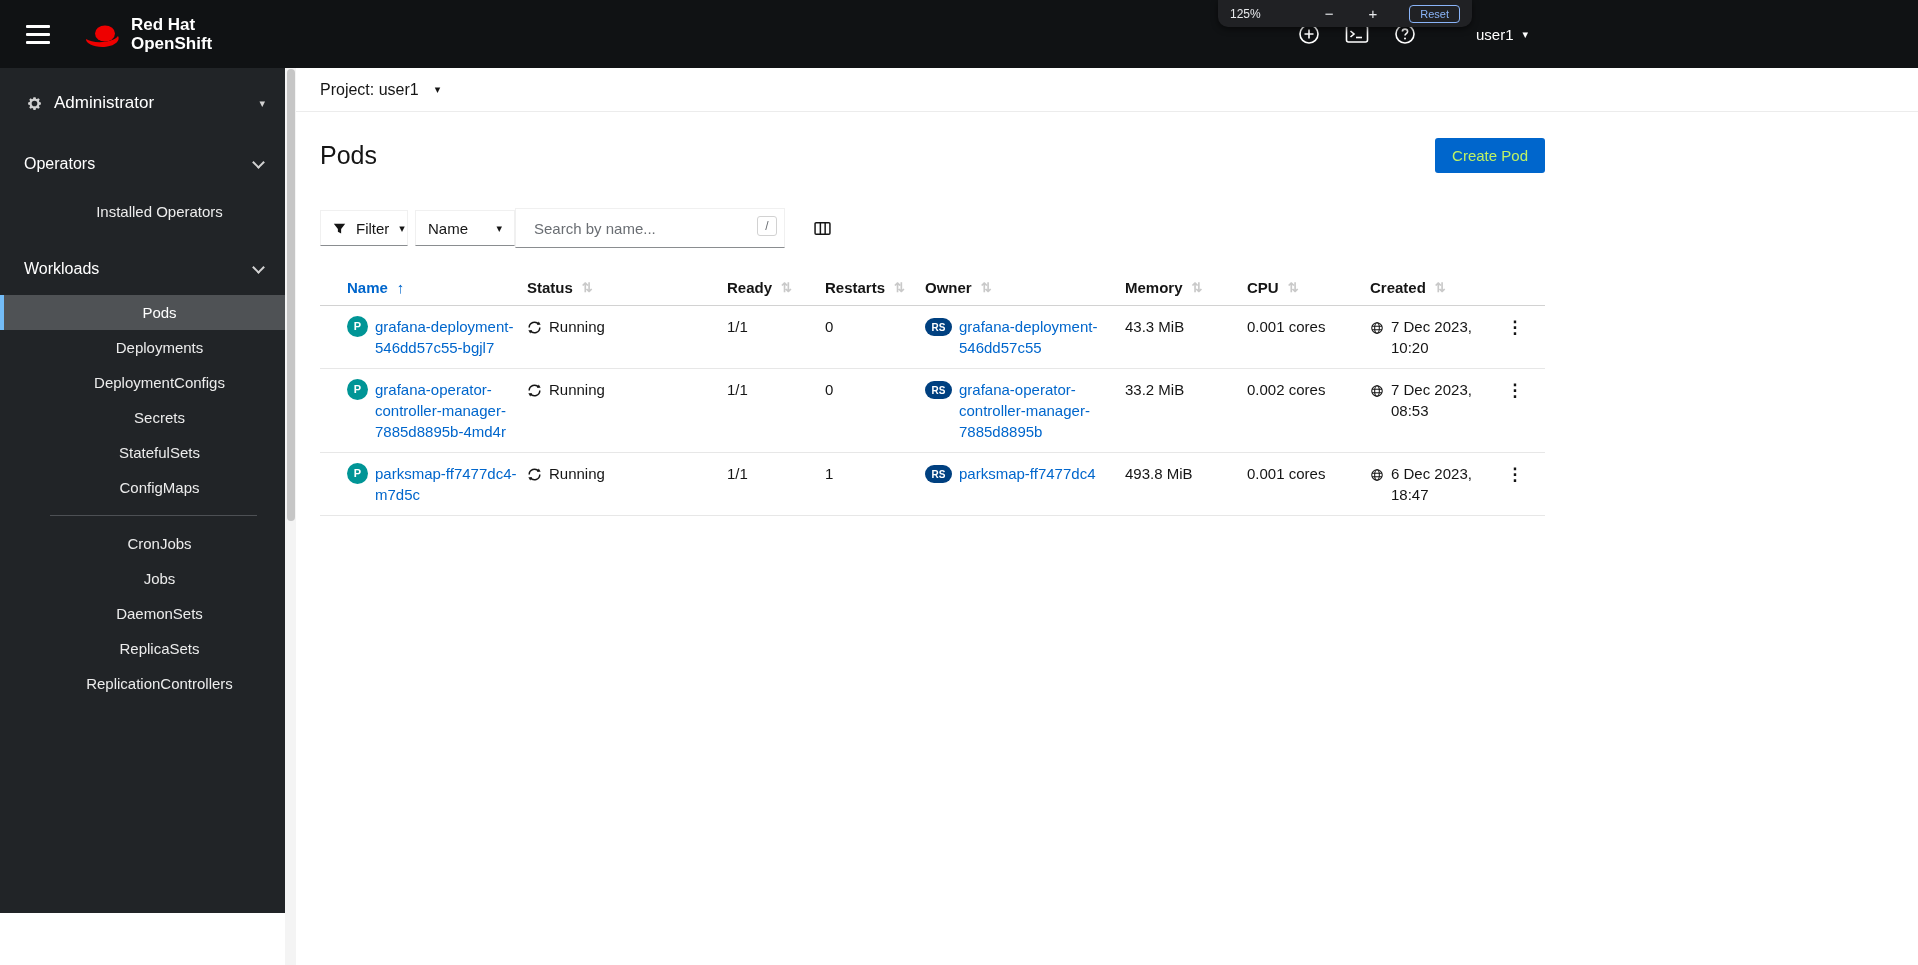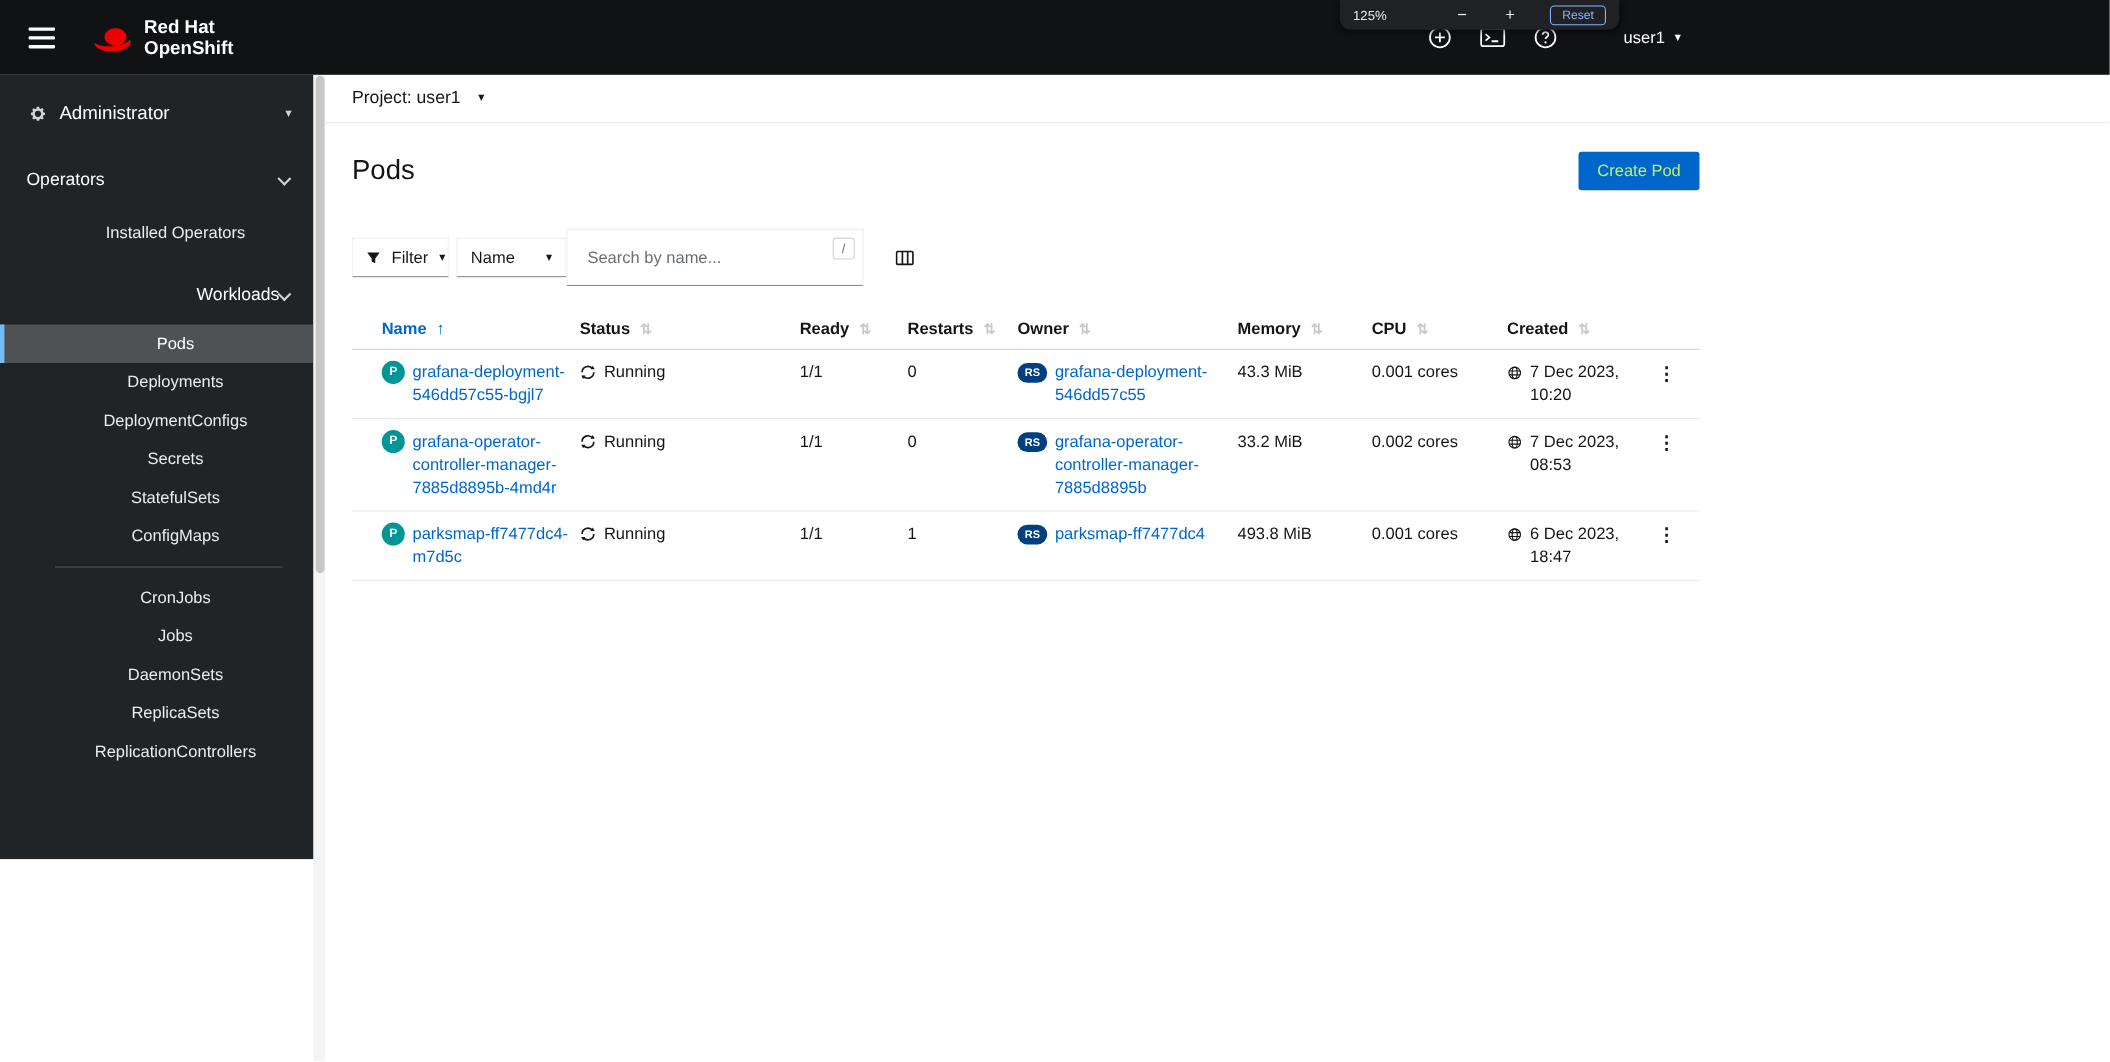--- a/index.html
+++ b/index.html
@@ -20,32 +20,32 @@
   .user-menu { position:absolute; left:1476px; top:0; height:68px; display:flex; align-items:center; gap:9px; color:#fff; font-size:15px; cursor:pointer; }
   .caret { font-size:11px; line-height:1; }
 
   
   .zoom-popup { position:absolute; left:1218px; top:0; height:27px; background:#202124; border-radius:0 0 10px 10px; display:flex; align-items:center; padding:0 12px; gap:29px; z-index:30; box-shadow:0 2px 6px rgba(0,0,0,.55); }
   .zoom-level { color:#e8eaed; font-size:12px; margin-right:32px; }
   .zoom-btn { background:none; border:none; color:#e8eaed; font-size:15px; cursor:pointer; line-height:1; padding:0 3px; }
   .zoom-reset { background:none; border:1px solid #8ab4f8; color:#8ab4f8; border-radius:4px; font-size:11px; padding:2px 10px; cursor:pointer; }
 
   
-  .sidebar { position:absolute; top:68px; left:0; width:285px; height:713px; background:#212427; overflow:hidden; }
+  .sidebar { position:absolute; top:68px; left:0; width:285px; height:845px; background:#212427; overflow:hidden; }
   .perspective { height:70px; display:flex; align-items:center; gap:11px; padding:0 20px 0 26px; color:#fff; font-size:17px; cursor:pointer; }
   .persp-caret { margin-left:auto; color:#d2d2d2; }
   .nav-item { display:flex; align-items:center; justify-content:space-between; padding:17px 22px 17px 24px; color:#fff; font-size:16px; cursor:pointer; }
   .chev { width:9px; height:9px; border-right:2px solid #d2d2d2; border-bottom:2px solid #d2d2d2; display:inline-block; }
   .chev-right { transform:rotate(-45deg); }
   .chev-down { transform:rotate(45deg); margin-top:-4px; }
   .subnav { list-style:none;text-align:center; }
   .subnav li { padding:13px 16px 13px 50px; color:#ececec; font-size:15px; cursor:pointer; }
   .subnav2 li { padding:9px 16px 9px 50px; }
   .subnav li.active { background:#4f5255; border-left:4px solid #73bcf7; padding-left:46px; color:#fff; }
-  .mt-section { margin-top:10px;justify-content:flex-end; }
+  .mt-section { margin-top:10px; }
   .nav-divider { border:none; border-top:1px solid #6a6e73; margin:10px 28px 10px 50px; opacity:.6; }
 
   .sidebar-scroll { position:absolute; top:68px; left:285px; width:11px; height:897px; background:#f4f4f4; }
   .sidebar-scroll .thumb { position:absolute; top:1px; left:1.5px; width:8px; height:452px; background:#c6c6c6; border-radius:4px; cursor:pointer; }
 
   
   .main { position:absolute; top:68px; left:296px; width:1622px; height:897px; background:#fff; }
   .project-bar { height:44px; display:flex; align-items:center; gap:6px; padding-left:24px; font-size:16px; border-bottom:1px solid #ececec; }
   .project-sel { display:flex; align-items:center; gap:16px; cursor:pointer; }
   .content { padding-left:24px; }
@@ -53,21 +53,21 @@
   .page-title { font-size:25px; font-weight:400; }
   .create-btn { background:#0066cc; color:#bef264; border:none; border-radius:3px; font-size:15px; padding:9px 17px; cursor:pointer; }
 
   
   .toolbar { width:1225px; margin-top:35px; display:flex; align-items:center; }
   .dd { height:36px; background:#fff; border:1px solid #f0f0f0; border-bottom:1px solid #8a8d90; display:flex; align-items:center; gap:10px; padding:0 12px; font-size:15px; cursor:pointer; }
   .dd .caret { color:#151515; }
   .dd-filter { width:88px; margin-right:7px; }
   .dd-name { width:100px; }
   .search-wrap { position:relative; }
-  .search-input { width:270px; height:52px; border:1px solid #f0f0f0; border-bottom:1px solid #8a8d90; padding:0 34px 0 18px; font-size:15px; color:#151515; }
+  .search-input { width:270px; height:40px; border:1px solid #f0f0f0; border-bottom:1px solid #8a8d90; padding:0 34px 0 18px; font-size:15px; color:#151515; }
   .search-input::placeholder { color:#6a6e73; }
   .kbd-hint { position:absolute; right:8px; top:8px; width:20px; height:20px; border:1px solid #d2d2d2; border-radius:3px; color:#6a6e73; font-size:12px; display:flex; align-items:center; justify-content:center; }
   .col-mgmt-btn { margin-left:29px; background:none; border:none; cursor:pointer; display:flex; }
 
   
   .pods-table { width:1225px; margin-top:22px; font-size:15px; }
   .tr { display:grid; grid-template-columns:207px 200px 98px 100px 200px 122px 123px 125px 50px; }
   .thead { border-bottom:1px solid #d2d2d2; }
   .th { display:flex; align-items:center; gap:9px; padding:9px 8px 9px 0; font-weight:700; cursor:pointer; }
   .th-name { padding-left:27px; color:#0066cc; }

